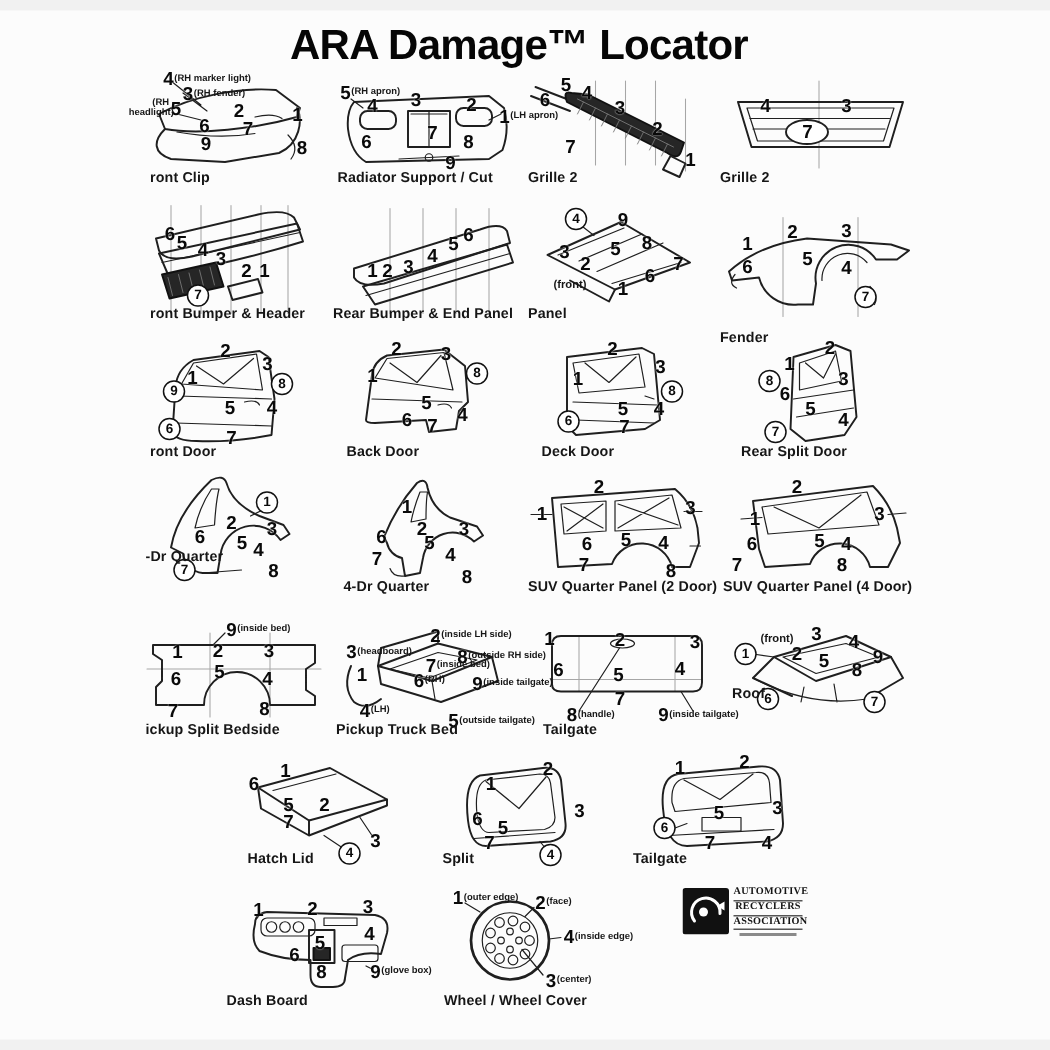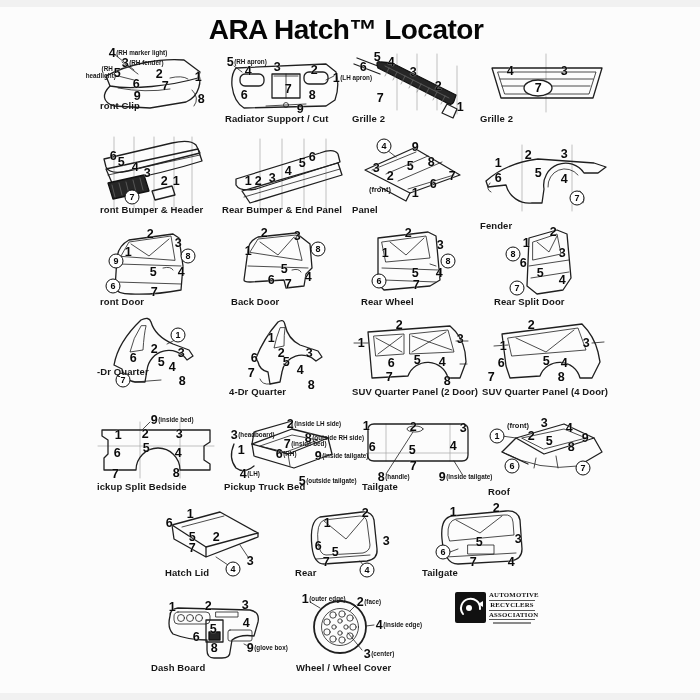--- a/index.html
+++ b/index.html
@@ -35,21 +35,21 @@
   .logo .lline{font-family:"Liberation Serif",serif;font-weight:700;font-size:6.8px;line-height:1;
                color:#141414;letter-spacing:.2px;border-bottom:.5px solid #555;padding:1px 0;width:100%;text-align:center;}
   .logo .tagline{width:38px;height:2px;background:#8a8a8a;margin-top:1.5px;}
 </style>
 </head>
 <body>
 
 <div class="edge" style="top:0"></div>
 <div class="edge" style="top:693px"></div>
 
-<div class="title">ARA Hatch™ Locator</div>
+<div class="title">ARA Damage™ Locator</div>
 
 <div class="cell" style="left:88px;top:46px;width:130px;height:72px">
   <svg width="130" height="72" viewBox="0 0 130 72">
     <path d="M18,30 C40,18 72,12 96,14 L112,26 L110,32 C82,40 44,44 22,40 Z"></path>
     <path d="M22,40 C14,48 14,56 26,60 L62,62 L98,56 C112,50 114,34 110,26"></path>
     <path class="thin" d="M82,32 q12,-3 18,1"></path>
     <path class="thin" d="M30,42 q28,5 52,1"></path>
     <path class="thin" d="M104,44 q8,8 2,16"></path>
     <path class="thin" d="M26,8 L46,24 M34,16 L50,28 M30,30 L46,34"></path>
   </svg>
@@ -287,42 +287,42 @@
     <circle cx="14" cy="16" r="3" style="fill:#fff;stroke:none"></circle>
   </svg>
   <div class="ltext">
     <div class="lline">AUTOMOTIVE</div>
     <div class="lline">RECYCLERS</div>
     <div class="lline">ASSOCIATION</div>
     <div class="tagline"></div>
   </div>
 </div>
 
-<span class="lbl" style="left:100px;top:100px">ront Clip</span>
+<span class="lbl" style="left:100px;top:113px">ront Clip</span>
 <span class="lbl" style="left:225px;top:113px">Radiator Support / Cut</span>
 <span class="lbl" style="left:352px;top:113px">Grille 2</span>
 <span class="lbl" style="left:480px;top:113px">Grille 2</span>
 <span class="lbl" style="left:100px;top:204px">ront Bumper &amp; Header</span>
 <span class="lbl" style="left:222px;top:204px">Rear Bumper &amp; End Panel</span>
 <span class="lbl" style="left:352px;top:204px">Panel</span>
 <span class="lbl" style="left:480px;top:220px">Fender</span>
 <span class="lbl" style="left:100px;top:296px">ront Door</span>
 <span class="lbl" style="left:231px;top:296px">Back Door</span>
-<span class="lbl" style="left:361px;top:296px">Rear Wheel</span>
+<span class="lbl" style="left:361px;top:296px">Deck Door</span>
 <span class="lbl" style="left:494px;top:296px">Rear Split Door</span>
 <span class="lbl" style="left:97px;top:366px">-Dr Quarter</span>
 <span class="lbl" style="left:229px;top:386px">4-Dr Quarter</span>
 <span class="lbl" style="left:352px;top:386px">SUV Quarter Panel (2 Door)</span>
 <span class="lbl" style="left:482px;top:386px">SUV Quarter Panel (4 Door)</span>
 <span class="lbl" style="left:97px;top:481px">ickup Split Bedside</span>
 <span class="lbl" style="left:224px;top:481px">Pickup Truck Bed</span>
 <span class="lbl" style="left:362px;top:481px">Tailgate</span>
-<span class="lbl" style="left:488px;top:486px">Roof</span>
+<span class="lbl" style="left:488px;top:457px">Roof</span>
 <span class="lbl" style="left:165px;top:567px">Hatch Lid</span>
-<span class="lbl" style="left:295px;top:567px">Rear</span>
+<span class="lbl" style="left:295px;top:567px">Split</span>
 <span class="lbl" style="left:422px;top:567px">Tailgate</span>
 <span class="lbl" style="left:151px;top:662px">Dash Board</span>
 <span class="lbl" style="left:296px;top:662px">Wheel / Wheel Cover</span>
 
 <div id="markers">
     <div class="mk" style="left: 112px; top: 53px;">
       <span class="num">4</span>
       <span class="note right">(RH marker light)</span>
     </div>
     <div class="mk" style="left: 125px; top: 63px;">

